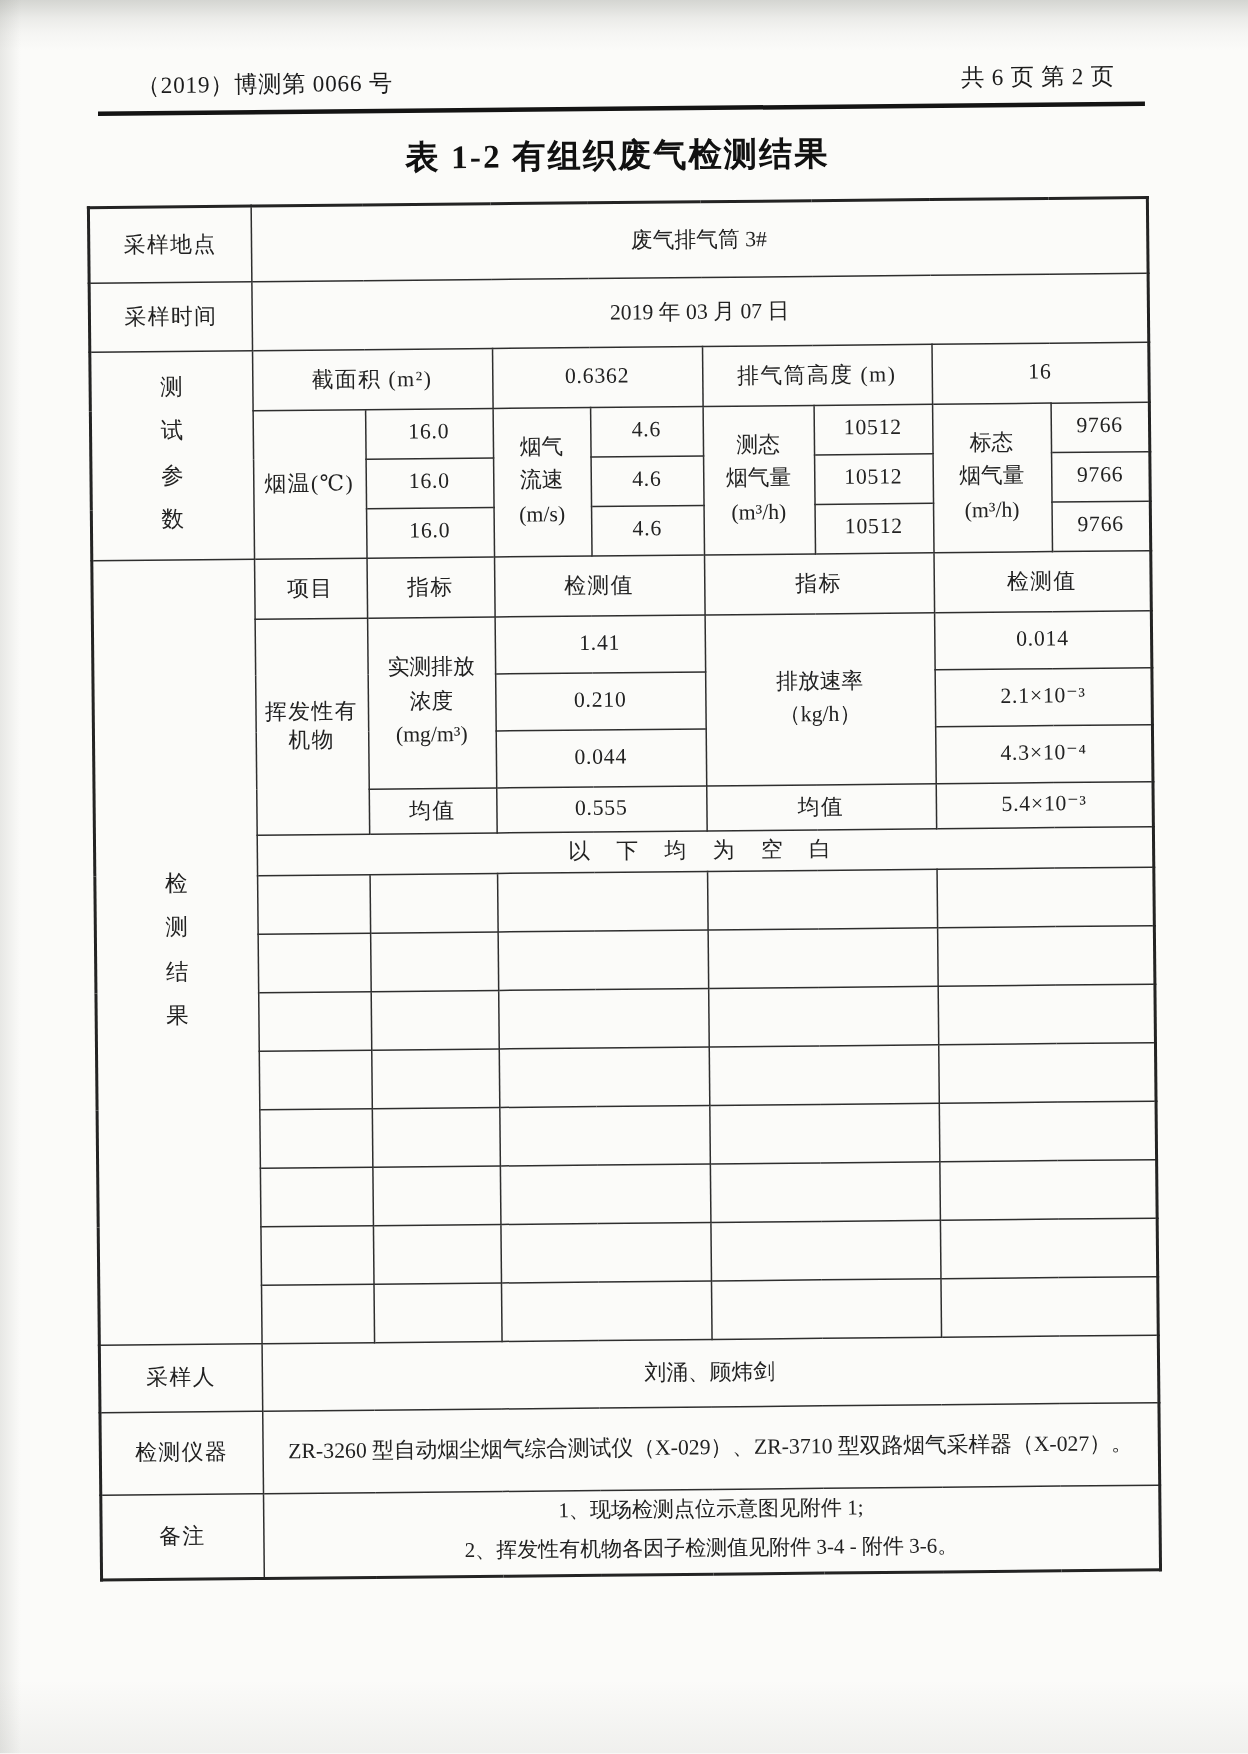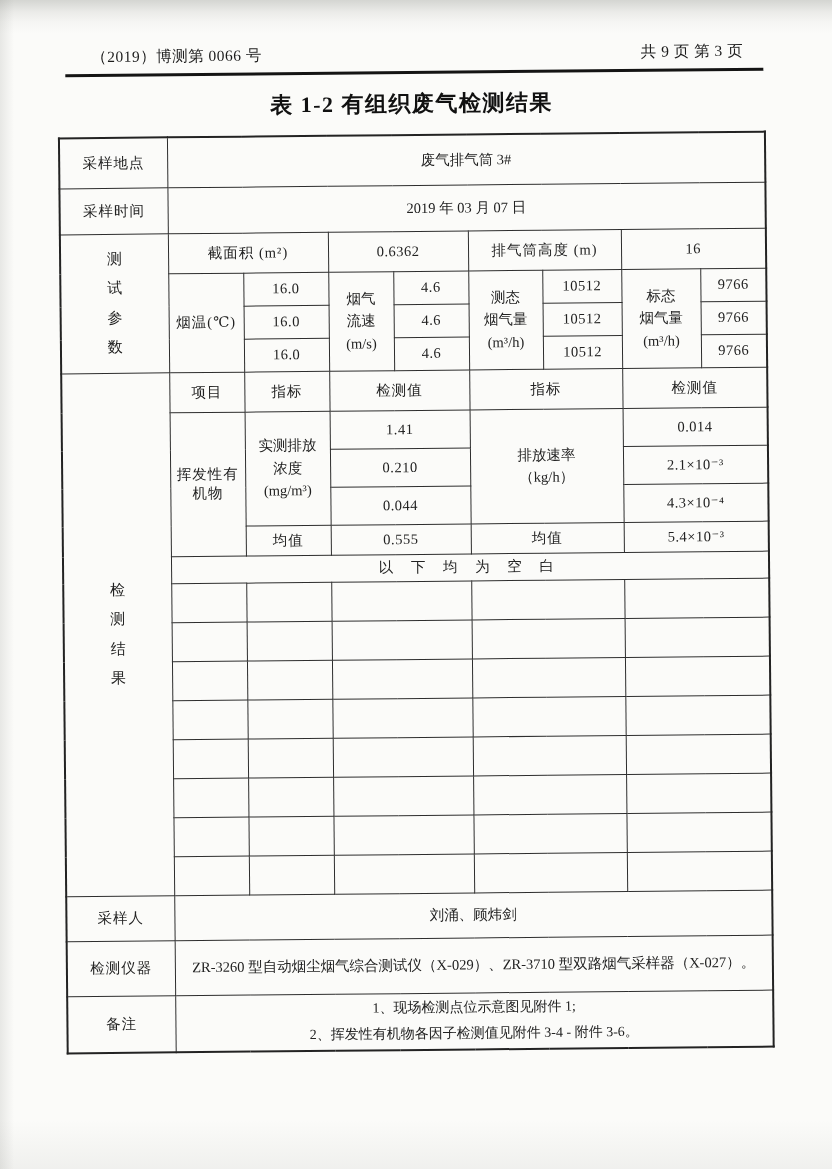--- a/index.html
+++ b/index.html
@@ -64,21 +64,21 @@
 <body>
 
 <div class="top-shade"></div>
 <div class="left-shade"></div>
 <div class="bottom-shade"></div>
 
 <div class="scan">
 
   <div class="page-header">
     <span>（2019）博测第 0066 号</span>
-    <span>共 9 页  第 3 页</span>
+    <span>共 6 页  第 2 页</span>
   </div>
 
   <div class="doc-title">表 1-2  有组织废气检测结果</div>
 
   <table class="report">
     <colgroup>
       <col style="width:108px">
         <col style="width:75px">
         <col style="width:85px">
       <col style="width:65px">

